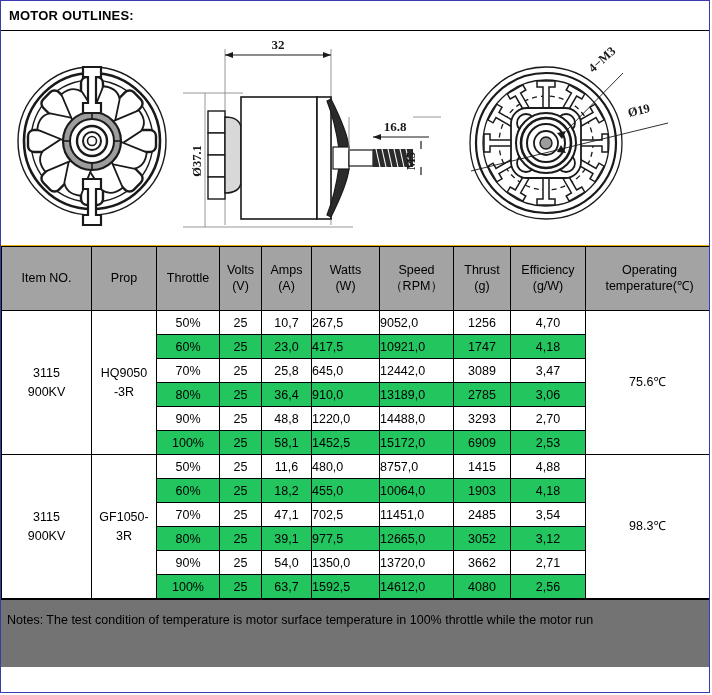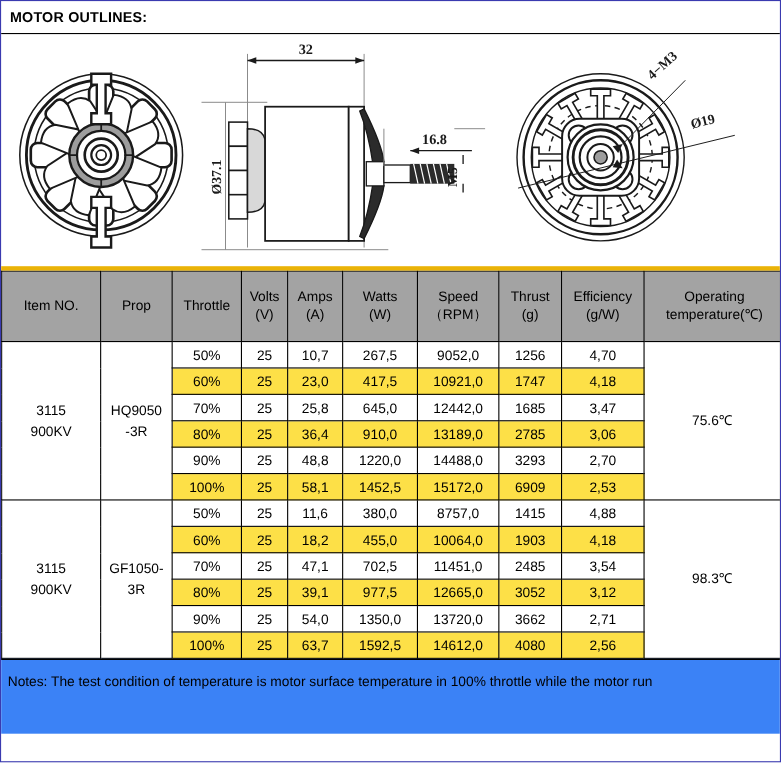--- a/index.html
+++ b/index.html
@@ -26,21 +26,21 @@
     box-sizing:border-box;
   }
   .title-bar .t{
     font-size:13px;font-weight:bold;letter-spacing:.2px;
   }
 
   
   .drawings{
     position:relative;
     height:215px;
-    border-bottom:4px solid #eab308;
+    border-bottom:1px solid #eab308;
     box-sizing:border-box;
   }
   .dwg{position:absolute;top:0;}
   .dwg.left{left:4px;}
   .dwg.mid{left:182px;}
   .dwg.right{left:452px;}
 
   
   table.motor{
     border-collapse:collapse;
@@ -65,34 +65,34 @@
   thead td.optemp{
     text-align:center;
     padding-left:4px;
   }
   tbody td{
     height:23px;
     text-align:center;
     vertical-align:middle;
     background:#fff;
   }
-  tbody tr.alt td{background:#fde047;}
+  tbody tr.alt td{background:#22c55e;}
   tbody td.white{background:#fff;}
-  td.num-r{text-align:center;padding-right:9px;}
+  td.num-r{text-align:left;padding-right:9px;}
   td.itemno,td.prop,td.temp{
     background:#fff!important;
     text-align:center;
     vertical-align:middle;
     line-height:1.45;
   }
   .block-sep td{border-top:1px solid #000;}
 
   
   .notes{
-    background:#3b82f6;
+    background:#737373;
     height:68px;
     box-sizing:border-box;
     padding:11px 6px 0 6px;
     font-size:12.5px;
     line-height:1.55;
     border-top:1px solid #000;
   }
 </style>
 </head>
 <body>
@@ -409,21 +409,21 @@
           <td class="num-r">10921,0</td>
           <td>1747</td>
           <td>4,18</td>
         </tr>
         <tr>
           <td>70%</td>
           <td>25</td>
           <td>25,8</td>
           <td class="num-r">645,0</td>
           <td class="num-r">12442,0</td>
-          <td>1685</td>
+          <td>3089</td>
           <td>3,47</td>
         </tr>
         <tr class="alt">
           <td>80%</td>
           <td>25</td>
           <td>36,4</td>
           <td class="num-r">910,0</td>
           <td class="num-r">13189,0</td>
           <td>2785</td>
           <td>3,06</td>
@@ -451,21 +451,21 @@
             <div>3115</div>
             <div>900KV</div>
           </td>
           <td class="prop" rowspan="6">
             <div>GF1050-</div>
             <div>3R</div>
           </td>
           <td>50%</td>
           <td>25</td>
           <td>11,6</td>
-          <td class="num-r">380,0</td>
+          <td class="num-r">480,0</td>
           <td class="num-r">8757,0</td>
           <td>1415</td>
           <td>4,88</td>
           <td class="temp" rowspan="6">98.3℃</td>
         </tr>
         <tr class="alt">
           <td>60%</td>
           <td>25</td>
           <td>18,2</td>
           <td class="num-r">455,0</td>

